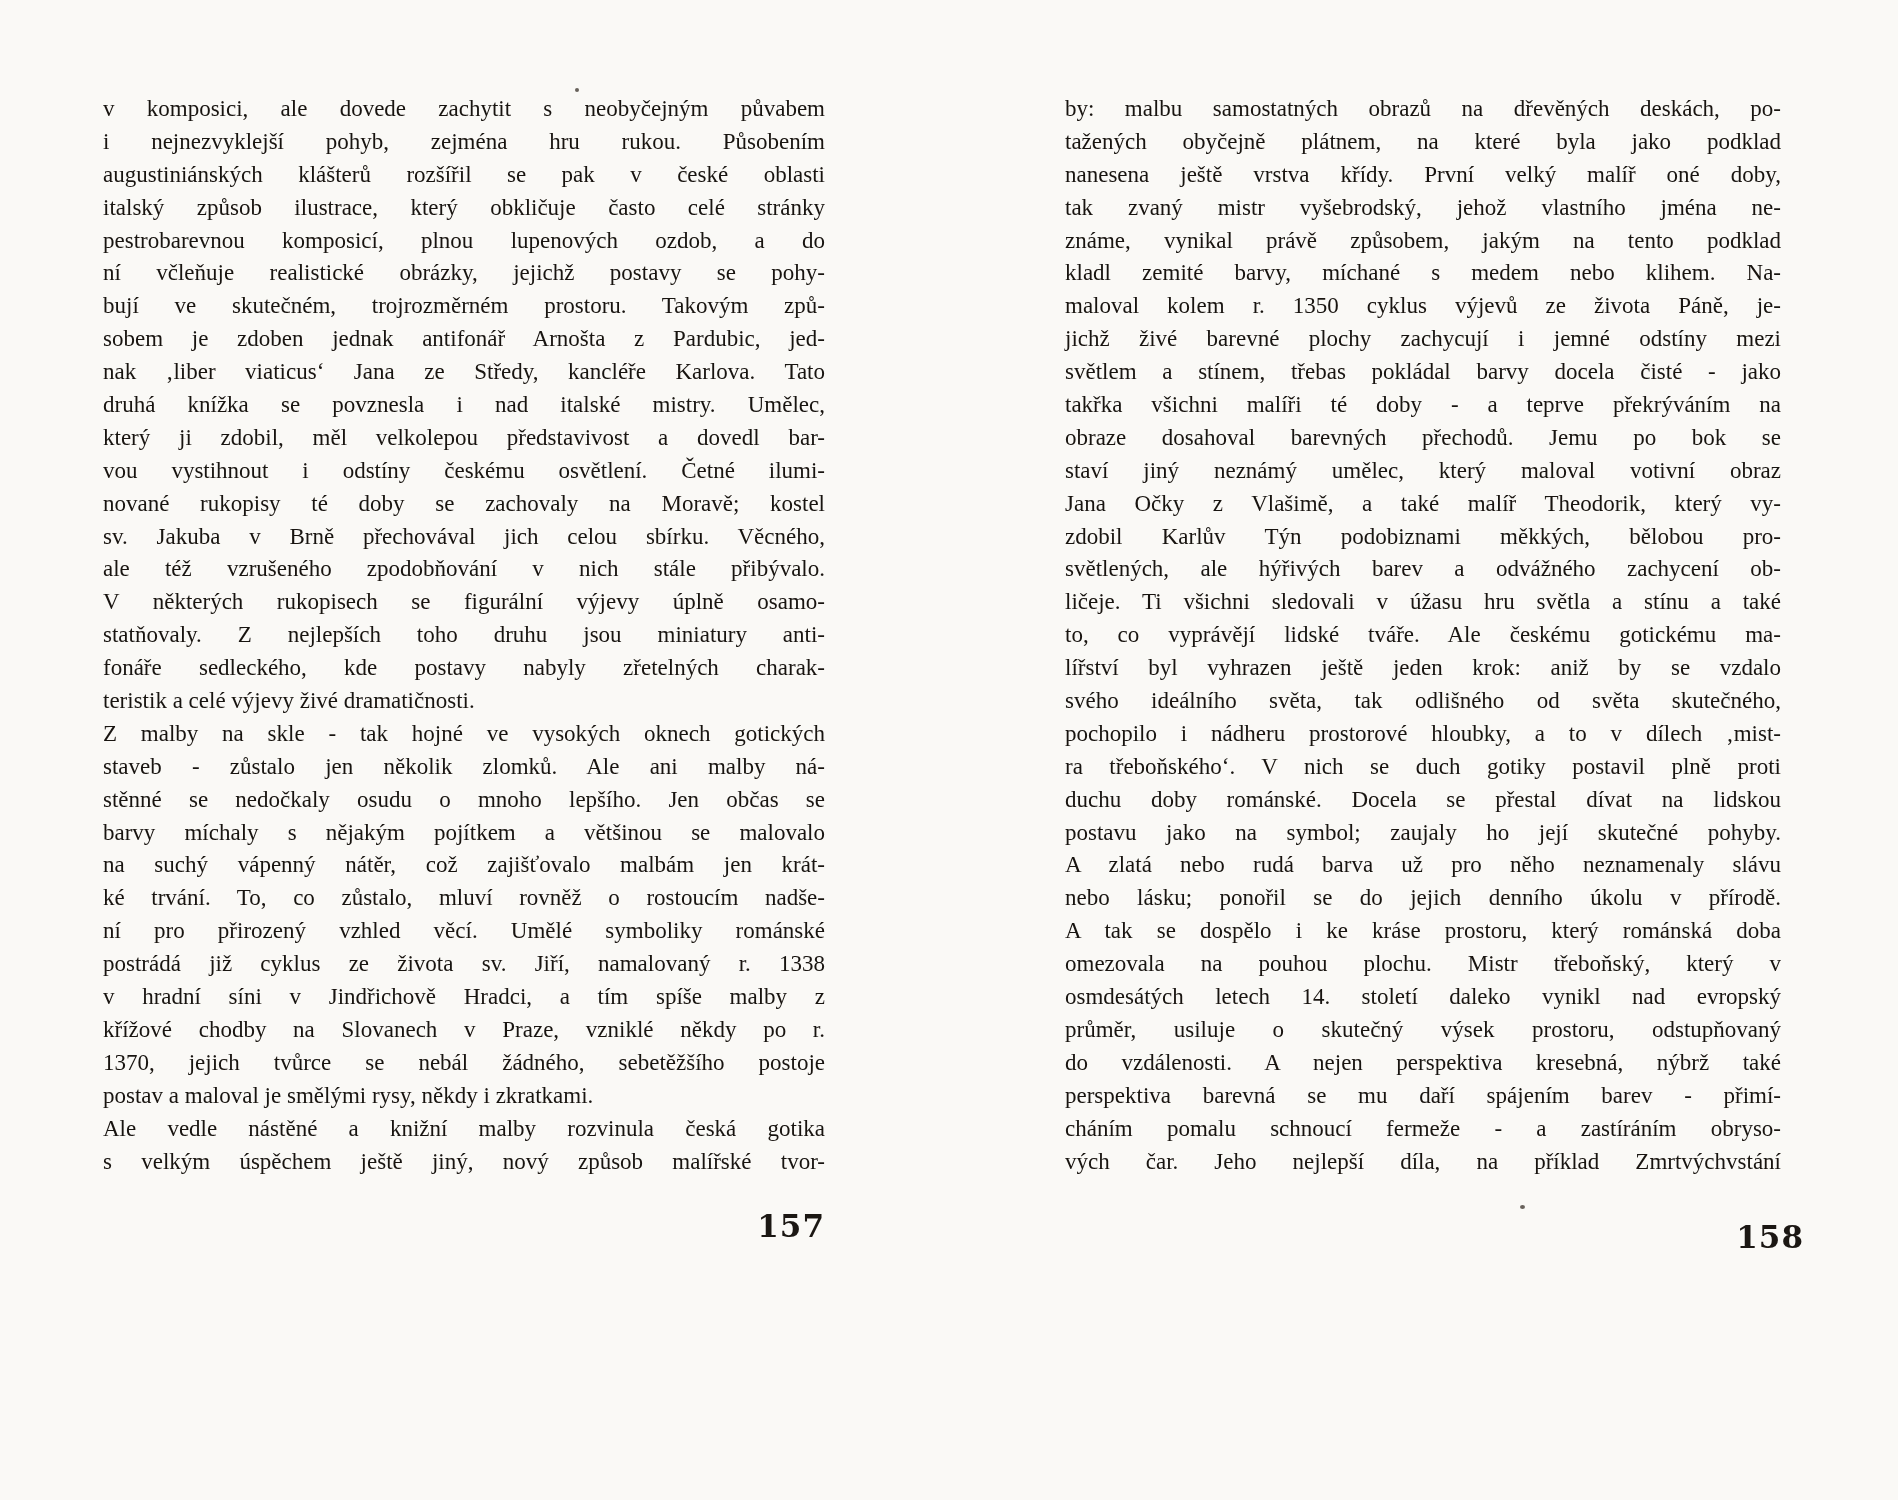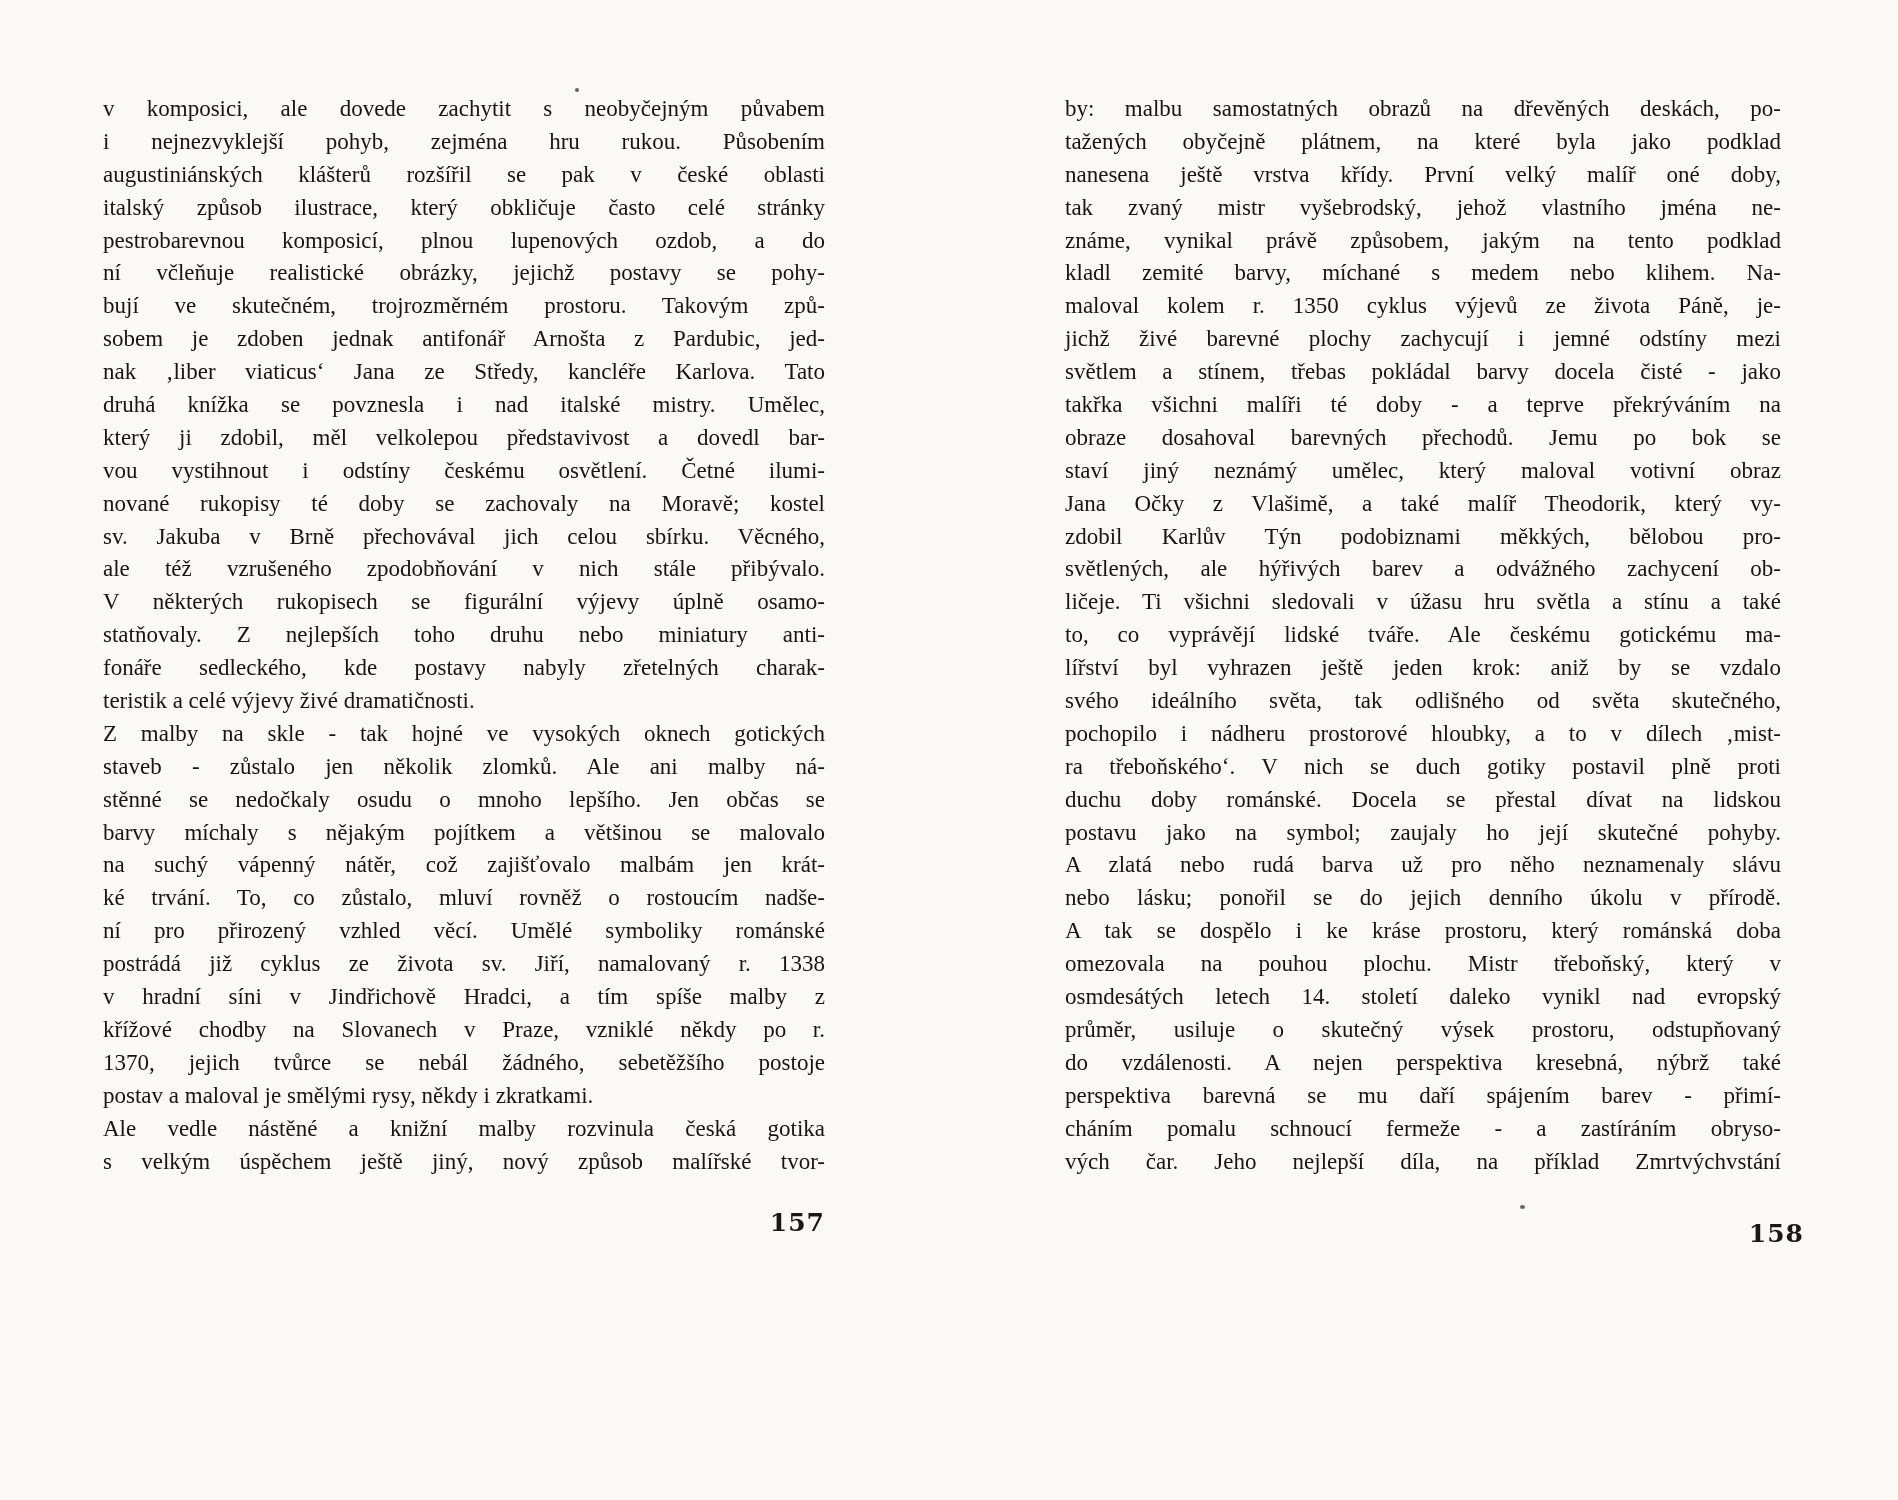--- a/index.html
+++ b/index.html
@@ -32,21 +32,21 @@
     height: 32.9px;
     overflow: visible;
   }
   .line.flush {
     text-align: center;
     text-align-last: left;
   }
   .page-number {
     position: absolute;
     color: #1b1713;
-    font-size: 25px;
+    font-size: 31px;
     font-weight: 700;
     letter-spacing: 1px;
   }
   .page-number.pn-left {
     left: 103px;
     top: 1208px;
     width: 722px;
     text-align: right;
   }
   .page-number.pn-right {
@@ -83,21 +83,21 @@
       <div class="line">bují ve skutečném, trojrozměrném prostoru. Takovým způ-</div>
       <div class="line">sobem je zdoben jednak antifonář Arnošta z Pardubic, jed-</div>
       <div class="line">nak ‚liber viaticus‘ Jana ze Středy, kancléře Karlova. Tato</div>
       <div class="line">druhá knížka se povznesla i nad italské mistry. Umělec,</div>
       <div class="line">který ji zdobil, měl velkolepou představivost a dovedl bar-</div>
       <div class="line">vou vystihnout i odstíny českému osvětlení. Četné ilumi-</div>
       <div class="line">nované rukopisy té doby se zachovaly na Moravě; kostel</div>
       <div class="line">sv. Jakuba v Brně přechovával jich celou sbírku. Věcného,</div>
       <div class="line">ale též vzrušeného zpodobňování v nich stále přibývalo.</div>
       <div class="line">V některých rukopisech se figurální výjevy úplně osamo-</div>
-      <div class="line">statňovaly. Z nejlepších toho druhu nebo miniatury anti-</div>
+      <div class="line">statňovaly. Z nejlepších toho druhu jsou miniatury anti-</div>
       <div class="line">fonáře sedleckého, kde postavy nabyly zřetelných charak-</div>
       <div class="line flush">teristik a celé výjevy živé dramatičnosti.</div>
       <div class="line">Z malby na skle - tak hojné ve vysokých oknech gotických</div>
       <div class="line">staveb - zůstalo jen několik zlomků. Ale ani malby ná-</div>
       <div class="line">stěnné se nedočkaly osudu o mnoho lepšího. Jen občas se</div>
       <div class="line">barvy míchaly s nějakým pojítkem a většinou se malovalo</div>
       <div class="line">na suchý vápenný nátěr, což zajišťovalo malbám jen krát-</div>
       <div class="line">ké trvání. To, co zůstalo, mluví rovněž o rostoucím nadše-</div>
       <div class="line">ní pro přirozený vzhled věcí. Umělé symboliky románské</div>
       <div class="line">postrádá již cyklus ze života sv. Jiří, namalovaný r. 1338</div>

